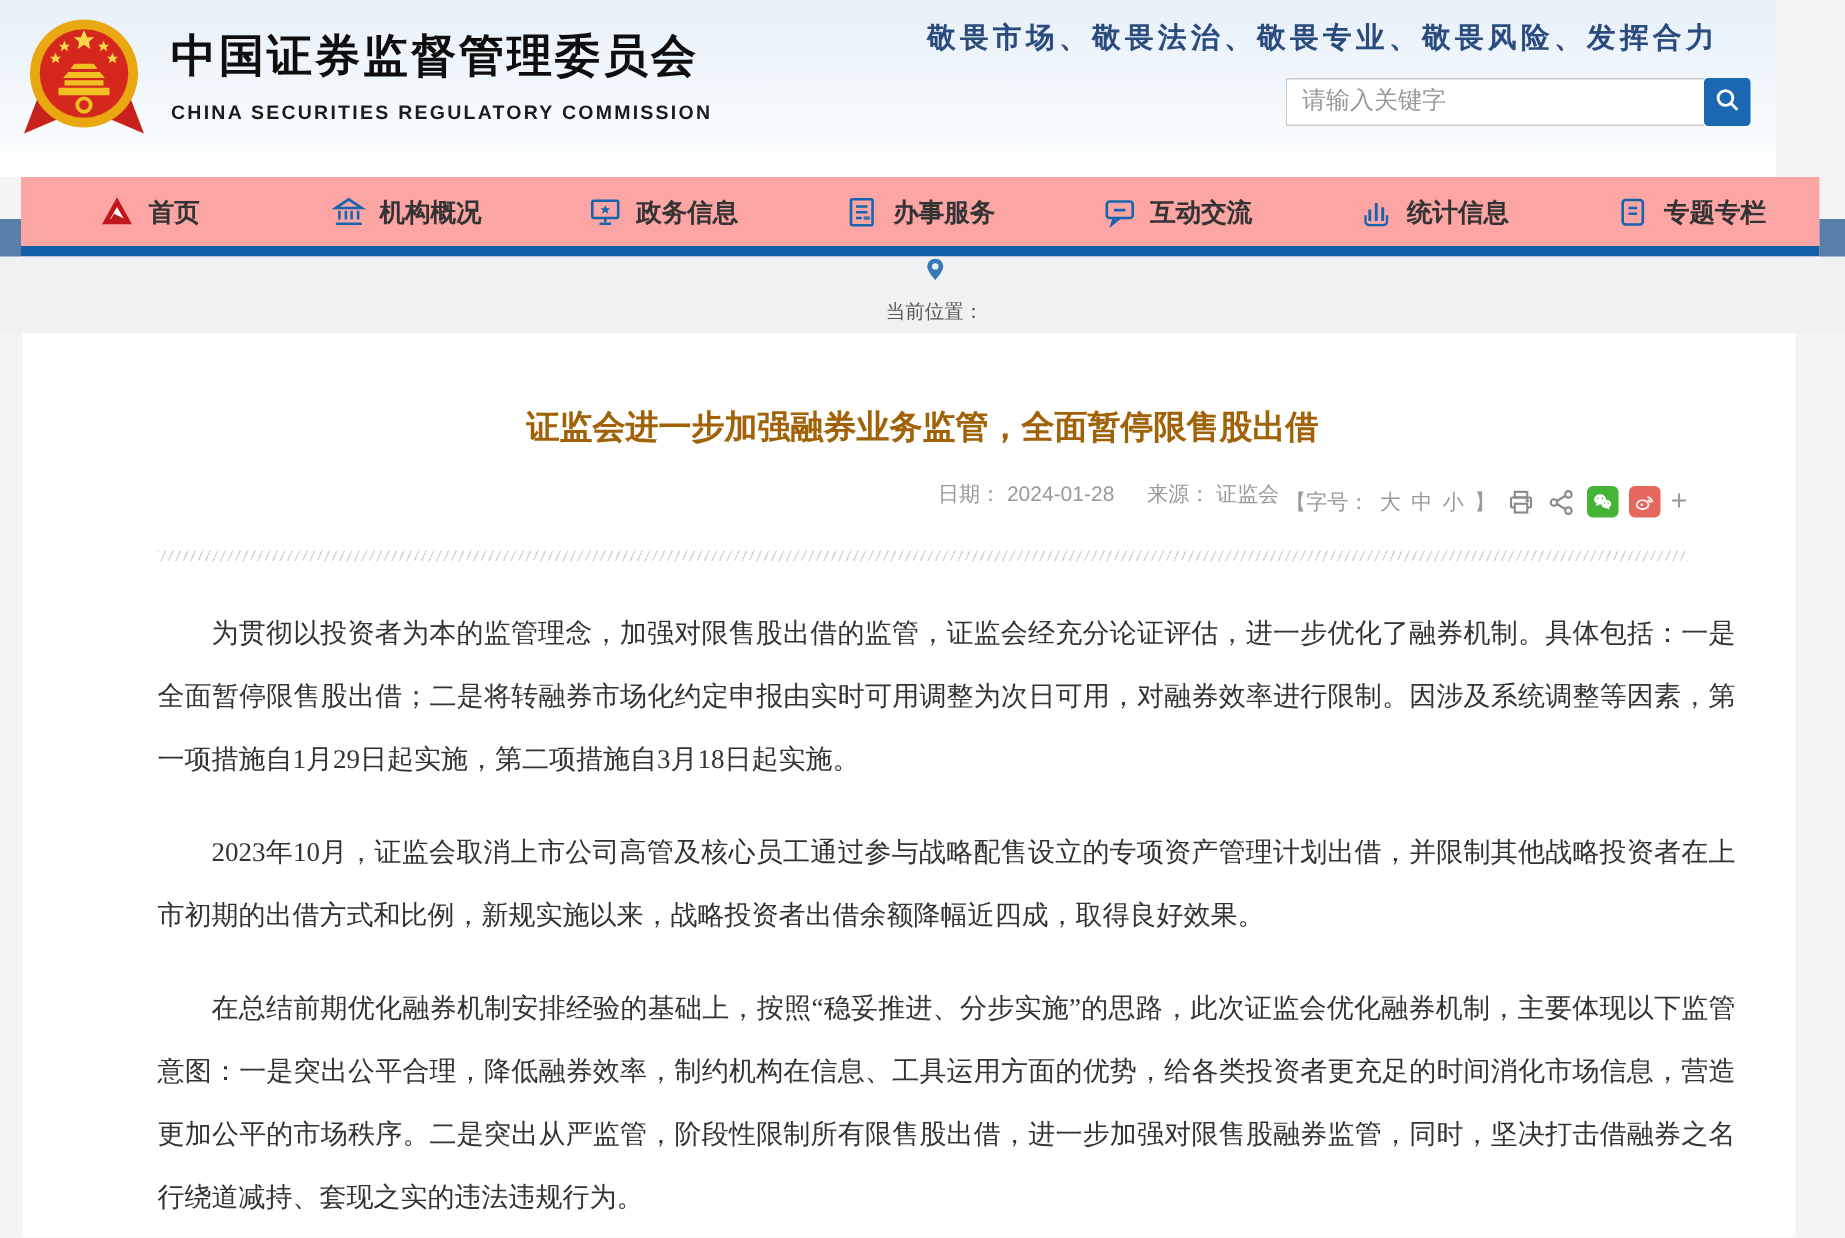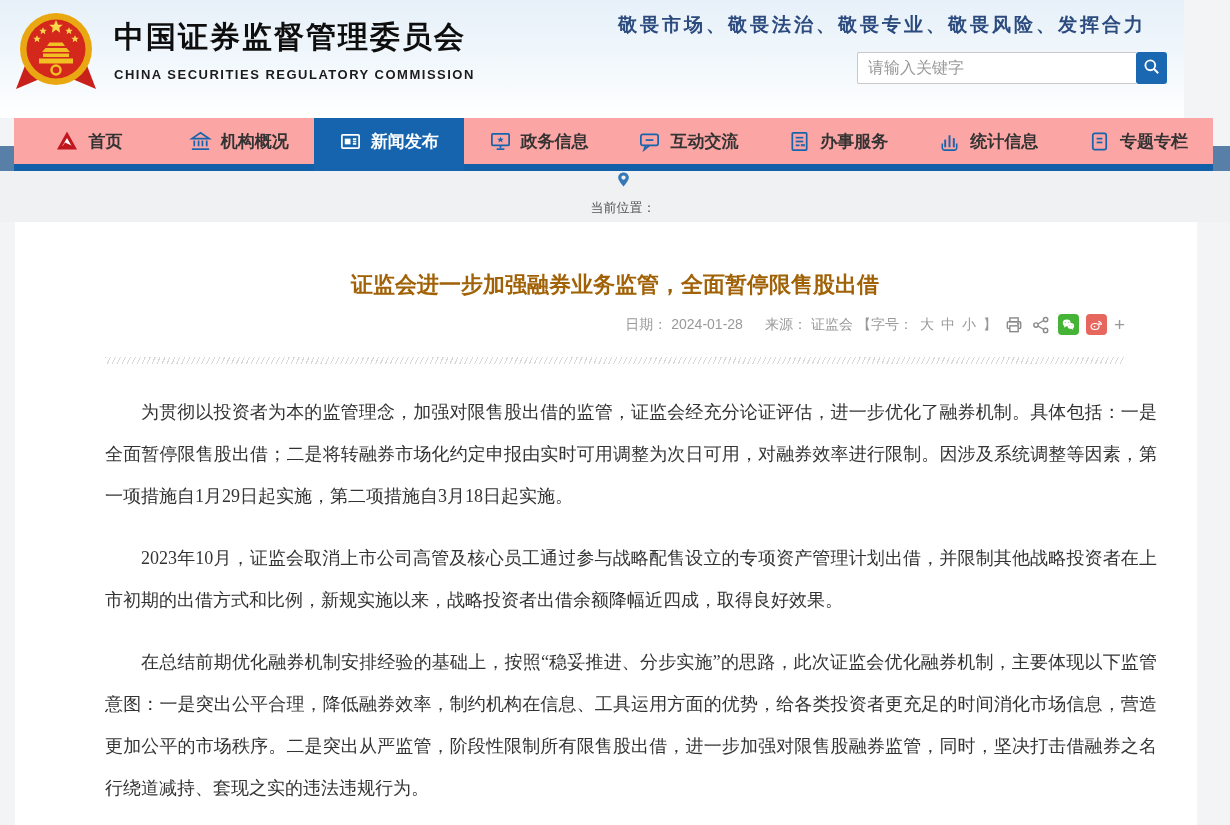--- a/index.html
+++ b/index.html
@@ -39,21 +39,21 @@
     display:flex; align-items:center; padding-left:16px; gap:8px; font-size:13px; color:#555;flex-direction:column; }
   .breadcrumb-path { color:#555; cursor:pointer; }
 
   
   .content-card { position:absolute; top:222px; left:15px; width:1182px; height:603px; background:#fff; }
   .article-title { margin:48px 72px 0 90px; text-align:center; font-size:22px; font-weight:bold; color:#a16207; }
   .meta-row { margin:14px 72px 0 90px; display:flex; justify-content:flex-end; align-items:center;
     color:#999; font-size:14px; }
   .meta-left span { margin-right:4px; }
   .meta-left .src-label { margin-left:18px; }
-  .meta-right { display:flex; align-items:center; gap:7px; }
+  .meta-right { display:flex; align-items:center; gap:7px;margin-top:10px; }
   .fs-opt { cursor:pointer; color:#999; }
   .tool-icon { display:flex; align-items:center; cursor:pointer; }
   .badge { width:21px; height:21px; border-radius:4px; display:flex; align-items:center; justify-content:center; }
   .badge.wechat { background:#45b335; }
   .badge.weibo  { background:#e6675d; }
   .more-btn { color:#999; font-size:19px; line-height:1; cursor:pointer; }
   .hatched-divider { margin:22px 72px 0 90px; height:7px;
     background:repeating-linear-gradient(115deg,#d8d8d8 0px,#d8d8d8 1px,transparent 1px,transparent 4.5px); }
   .article-body { margin:27px 40px 0 90px; }
   .article-body p { font-family:"Liberation Serif","DejaVu Serif",serif; font-size:18px; line-height:42px;
@@ -118,65 +118,53 @@
           <polygon points="3,9 12,3 21,9"></polygon>
             <line x1="5.5" y1="11" x2="5.5" y2="17"></line>
           <line x1="10" y1="11" x2="10" y2="17"></line>
             <line x1="14" y1="11" x2="14" y2="17"></line>
           <line x1="18.5" y1="11" x2="18.5" y2="17"></line>
             <line x1="3" y1="20" x2="21" y2="20"></line>
         </svg>
       </span>
       <span class="nav-label">机构概况</span>
     </div>
-    <div class="nav-item active">
-      <span class="nav-icon">
-        <svg viewBox="0 0 24 24" width="23" height="23" fill="none" stroke="#fff" stroke-width="1.8">
-          <rect x="3" y="5" width="18" height="14" rx="1"></rect>
-          <rect x="6" y="9" width="6" height="6" fill="#fff" stroke="none"></rect>
-          <line x1="14.5" y1="9.5" x2="18" y2="9.5"></line>
-            <line x1="14.5" y1="12" x2="18" y2="12"></line>
-          <line x1="14.5" y1="14.5" x2="18" y2="14.5"></line>
-        </svg>
-      </span>
-      <span class="nav-label">新闻发布</span>
-    </div>
     <div class="nav-item">
       <span class="nav-icon">
         <svg viewBox="0 0 24 24" width="23" height="23" fill="none" stroke="#1564ad" stroke-width="1.8">
           <rect x="3" y="4" width="18" height="12" rx="1"></rect>
           <path d="M12,7 l1,2.2 2.4,0 -1.9,1.5 0.7,2.3 -2.2,-1.4 -2.2,1.4 0.7,-2.3 -1.9,-1.5 2.4,0 Z" fill="#1564ad" stroke="none"></path>
           <line x1="12" y1="16" x2="12" y2="19"></line>
             <line x1="8" y1="20" x2="16" y2="20"></line>
         </svg>
       </span>
       <span class="nav-label">政务信息</span>
-    </div>
-    <div class="nav-item">
-      <span class="nav-icon">
-        <svg viewBox="0 0 24 24" width="23" height="23" fill="none" stroke="#1564ad" stroke-width="1.8">
-          <rect x="3" y="4.5" width="18" height="11.5" rx="2"></rect>
-          <polyline points="8,16 6.5,20.5 12,16"></polyline>
-          <line x1="8" y1="10.5" x2="16" y2="10.5"></line>
-        </svg>
-      </span>
-      <span class="nav-label">互动交流</span>
     </div>
     <div class="nav-item">
       <span class="nav-icon">
         <svg viewBox="0 0 24 24" width="23" height="23" fill="none" stroke="#1564ad" stroke-width="1.8">
           <rect x="4.5" y="3" width="15" height="18" rx="1"></rect>
           <line x1="8" y1="8" x2="16" y2="8"></line>
             <line x1="8" y1="12" x2="16" y2="12"></line>
           <line x1="8" y1="16" x2="12" y2="16"></line>
           <circle cx="14.5" cy="16" r="0.4" fill="#1564ad"></circle>
             <circle cx="16.5" cy="16" r="0.4" fill="#1564ad"></circle>
         </svg>
       </span>
       <span class="nav-label">办事服务</span>
+    </div>
+    <div class="nav-item">
+      <span class="nav-icon">
+        <svg viewBox="0 0 24 24" width="23" height="23" fill="none" stroke="#1564ad" stroke-width="1.8">
+          <rect x="3" y="4.5" width="18" height="11.5" rx="2"></rect>
+          <polyline points="8,16 6.5,20.5 12,16"></polyline>
+          <line x1="8" y1="10.5" x2="16" y2="10.5"></line>
+        </svg>
+      </span>
+      <span class="nav-label">互动交流</span>
     </div>
     <div class="nav-item">
       <span class="nav-icon">
         <svg viewBox="0 0 24 24" width="23" height="23" fill="none" stroke="#1564ad" stroke-width="2">
           <line x1="7.5" y1="18" x2="7.5" y2="10"></line>
             <line x1="12" y1="18" x2="12" y2="5.5"></line>
           <line x1="16.5" y1="18" x2="16.5" y2="8.5"></line>
             <path d="M4.5,14 v4.5 a2.5,2.5 0 0 0 2.5,2.5 h10 a2.5,2.5 0 0 0 2.5,-2.5 V14" stroke-width="1.6"></path>
         </svg>
       </span>

